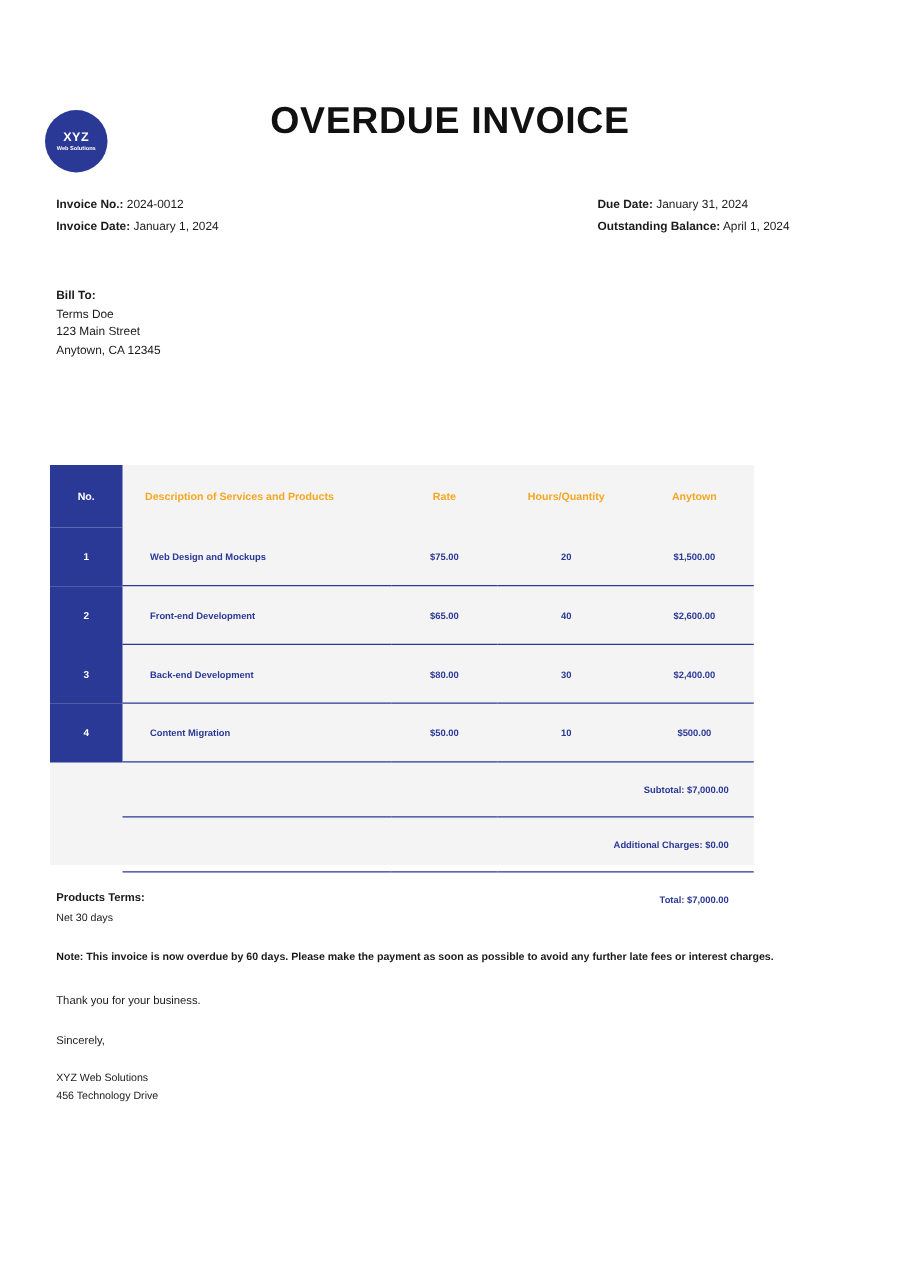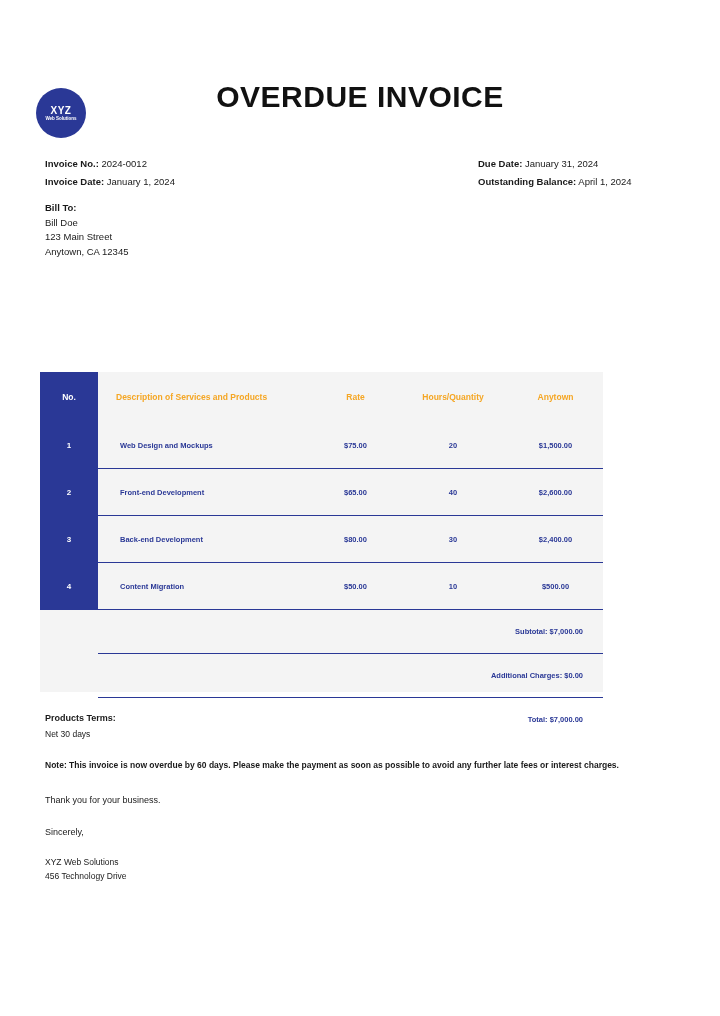--- a/index.html
+++ b/index.html
@@ -73,21 +73,21 @@
     top: 155px;
     font-size: 9.5px;
     color: #1a1a1a;
     line-height: 1.85;
   }
   .meta-left b, .meta-right b { font-weight: bold; }
 
   .bill-to {
     position: absolute;
     left: 45px;
-    top: 201px;
+    top: 230px;
     font-size: 9.5px;
     color: #1a1a1a;
     line-height: 1.55;
   }
   .bill-to .bill-to-label { font-weight: bold; }
 
   
   .table-panel {
     position: absolute;
     left: 40px;
@@ -211,21 +211,21 @@
       <span>January 31, 2024</span>
     </div>
     <div>
       <b>Outstanding Balance:</b>
       <span>April 1, 2024</span>
     </div>
   </div>
 
   <div class="bill-to">
     <div class="bill-to-label">Bill To:</div>
-    <div>Bill Doe</div>
+    <div>Terms Doe</div>
     <div>123 Main Street</div>
     <div>Anytown, CA 12345</div>
   </div>
 
   <div class="table-panel">
     <table class="inv-table">
       <colgroup>
         <col class="c-no">
           <col class="c-desc">
           <col class="c-rate">

